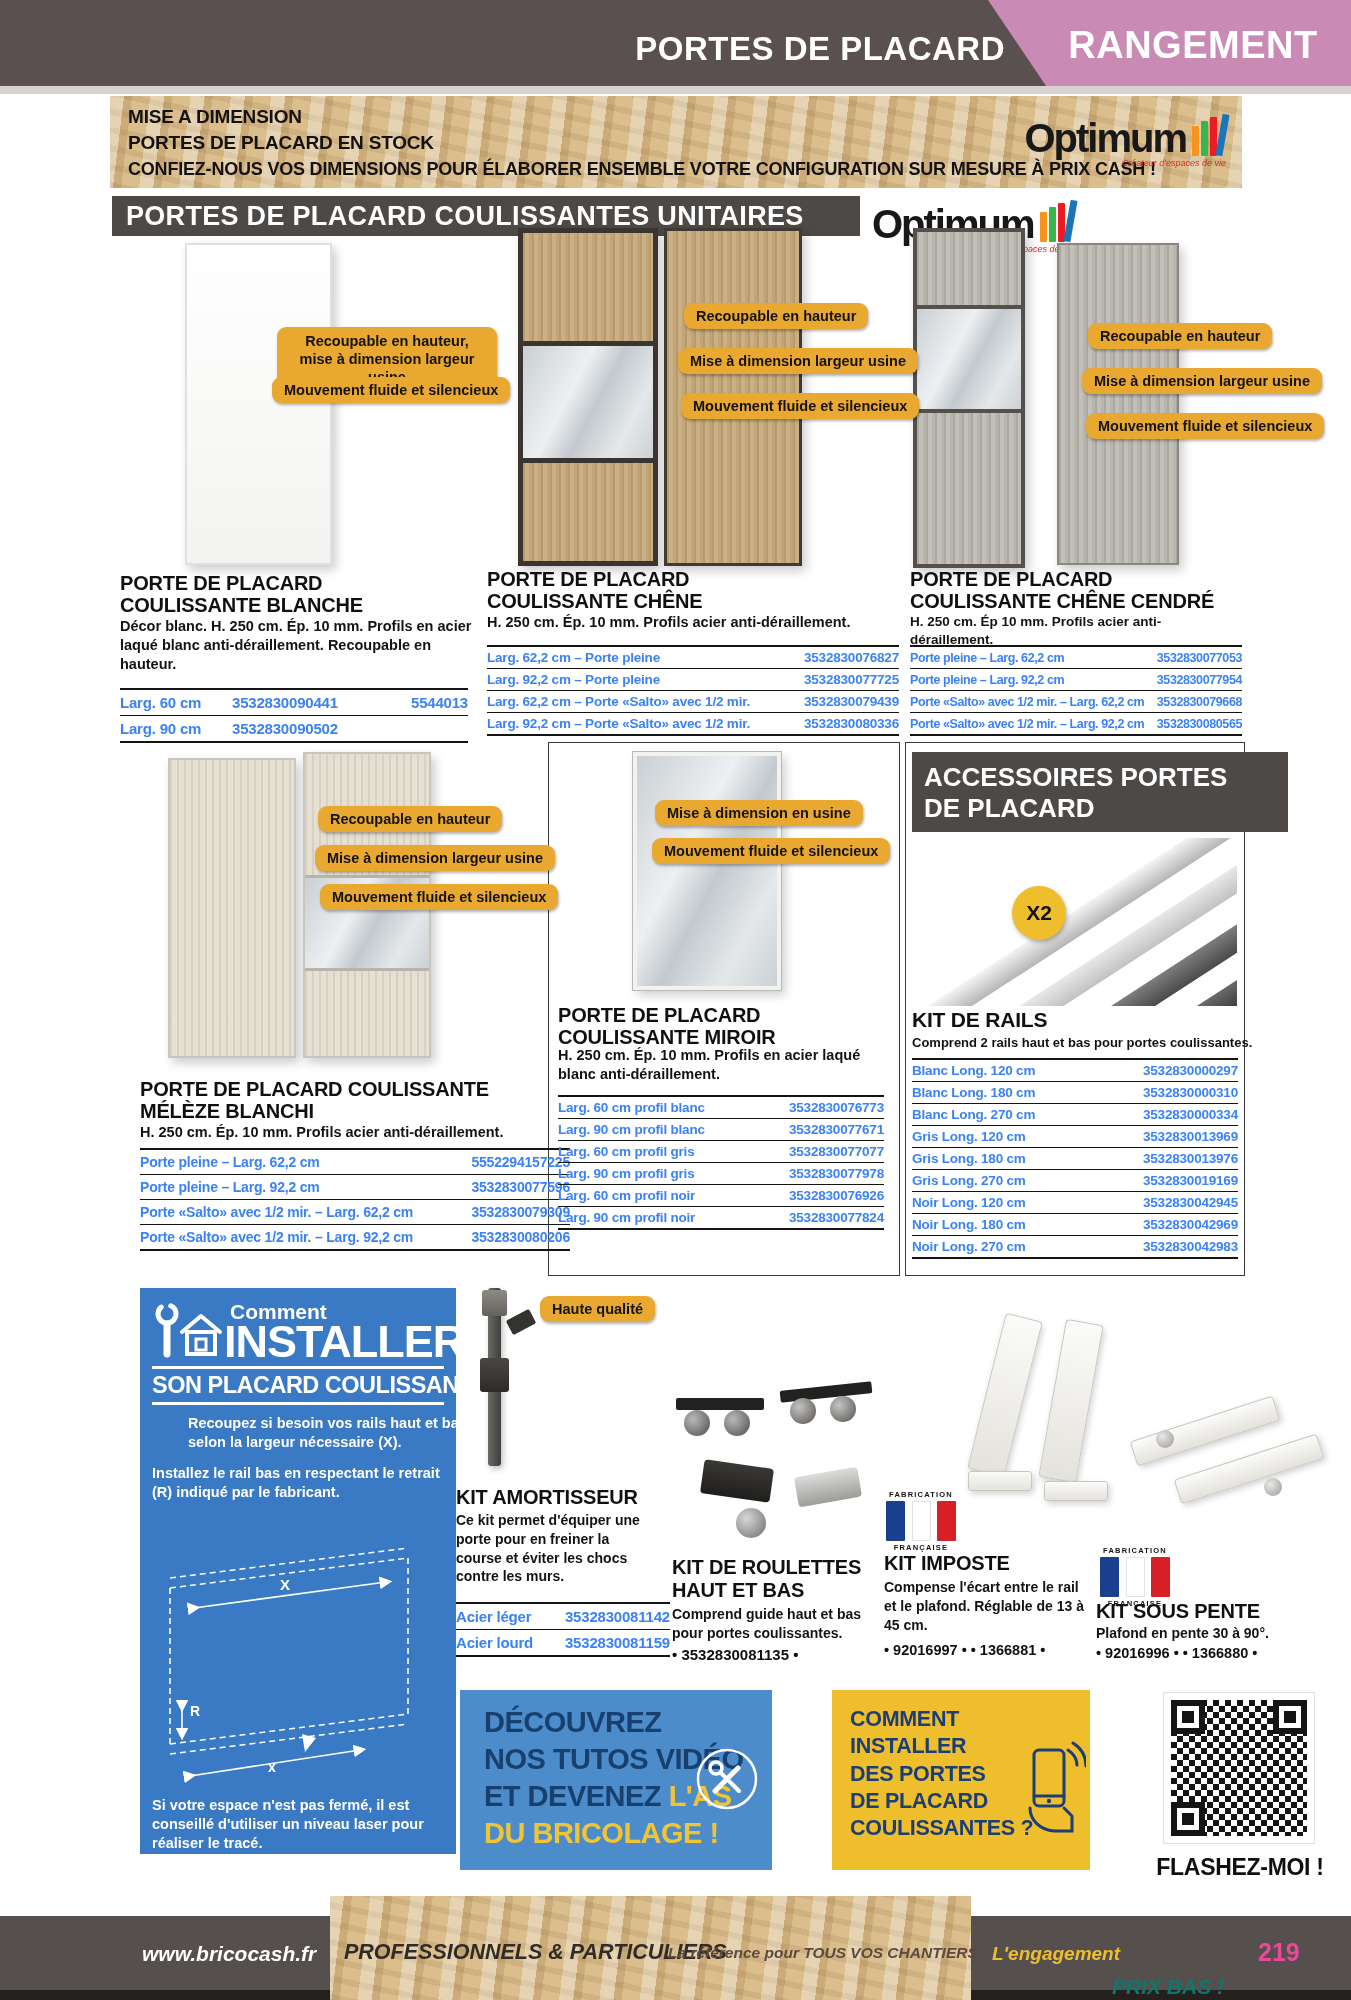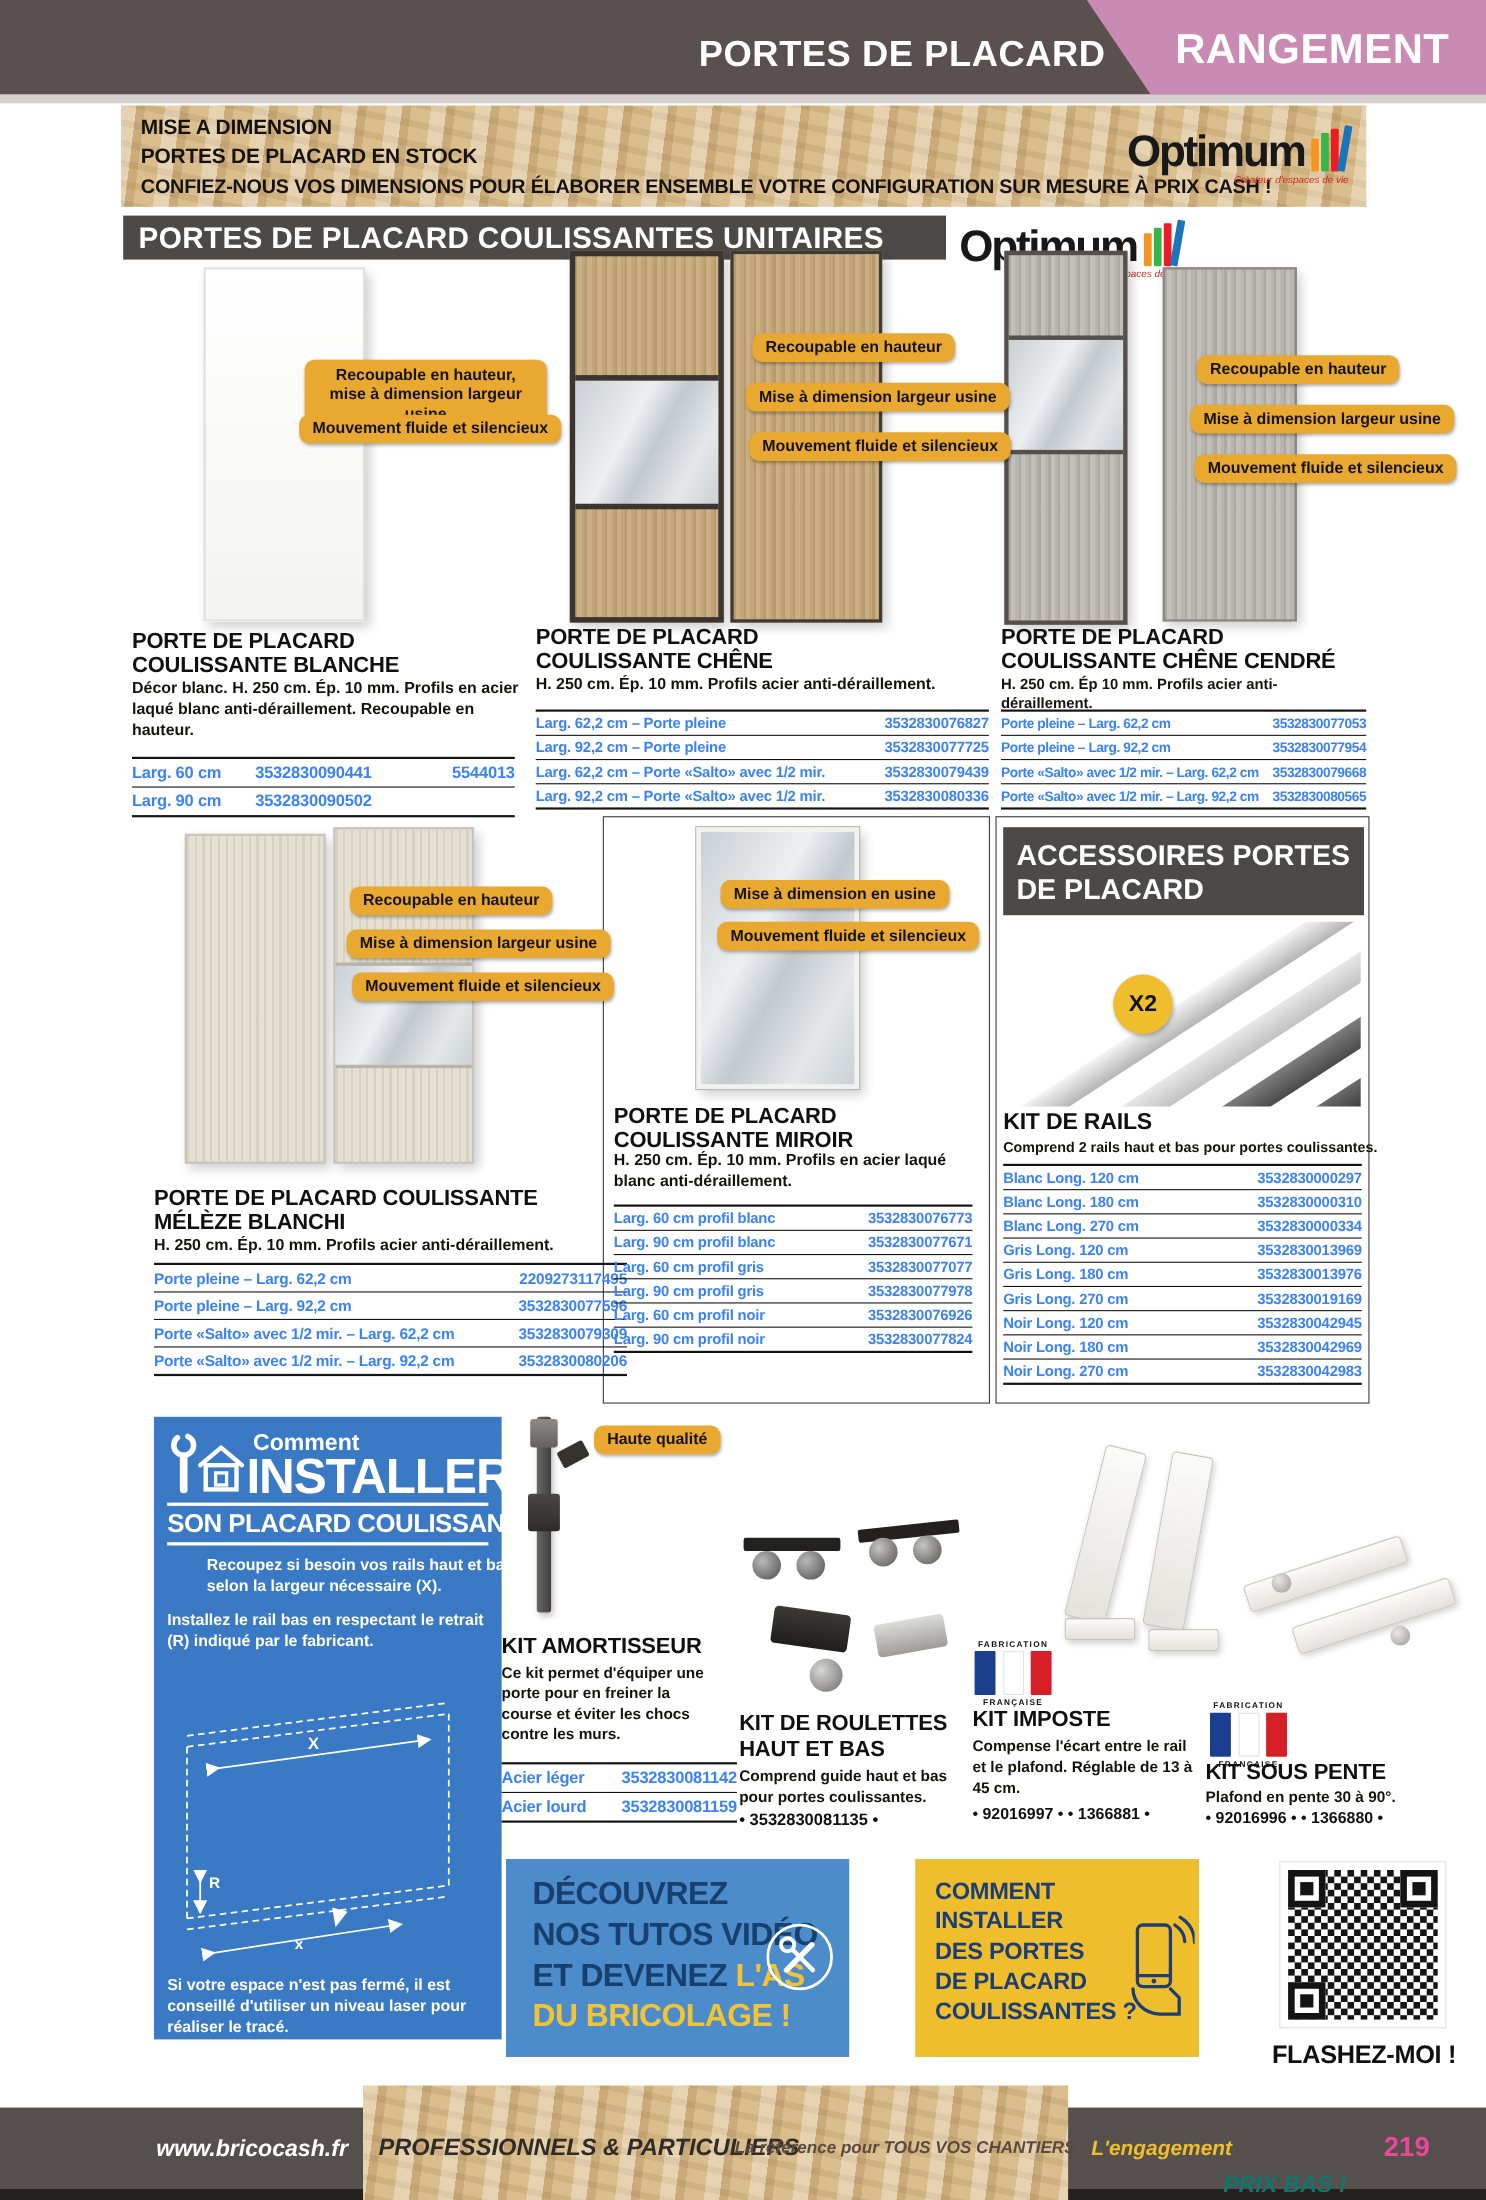--- a/index.html
+++ b/index.html
@@ -67,21 +67,21 @@
   .trow:last-child{border-bottom:none;}
   .tcr{margin-left:auto;}
   .t3col .tc0{width:112px;} .t3col .tc1{width:150px;}
   .fs135 .trow{font-size:13.5px;padding:3px 0;}
   .fs125 .trow{font-size:12.5px;padding:3.5px 0;letter-spacing:-.4px;}
   .fs15 .trow{font-size:15px;align-items:flex-end;}
 
   .panel-border{position:absolute;border:1.5px solid #3a3a3a;box-sizing:border-box;}
 
   
-  .acc-header{position:absolute;left:912px;top:752px;width:328px;height:80px;background:#4c4947;color:#fff;
+  .acc-header{position:absolute;left:912px;top:752px;width:376px;height:80px;background:#4c4947;color:#fff;
               font-size:26px;font-weight:800;line-height:1.2;padding:10px 12px;box-sizing:border-box;}
   .rails{position:absolute;left:915px;top:838px;width:322px;height:168px;overflow:hidden;background:#fff;}
   .rail{position:absolute;height:24px;border-radius:2px;}
   .x2-badge{position:absolute;left:1012px;top:886px;width:54px;height:54px;border-radius:50%;background:#efbe2c;
             color:#111;font-size:21px;font-weight:800;display:flex;align-items:center;justify-content:center;
             box-shadow:1px 2px 4px rgba(0,0,0,.3);z-index:6;}
 
   
   .install{position:absolute;left:140px;top:1288px;width:316px;height:566px;background:#3a79c4;color:#fff;}
   .in-kicker{position:absolute;left:90px;top:12px;font-size:21px;font-weight:800;}
@@ -274,21 +274,21 @@
   <div class="badge" style="left:320px;top:884px;">Mouvement fluide et silencieux</div>
 
   <div class="ptitle" style="left:140px;top:1078px;">
     <div>PORTE DE PLACARD COULISSANTE</div>
     <div>MÉLÈZE BLANCHI</div>
   </div>
   <div class="pdesc" style="left:140px;top:1123px;width:430px;">H. 250 cm. Ép. 10 mm. Profils acier anti-déraillement.</div>
   <div class="ptable" style="left:140px;top:1148px;width:430px;">
     <div class="trow">
         <span>Porte pleine – Larg. 62,2 cm</span>
-        <span class="tcr">2209273117495</span>
+        <span class="tcr">5552294157225</span>
       </div>
     <div class="trow">
         <span>Porte pleine – Larg. 92,2 cm</span>
         <span class="tcr">3532830077596</span>
       </div>
     <div class="trow">
         <span>Porte «Salto» avec 1/2 mir. – Larg. 62,2 cm</span>
         <span class="tcr">3532830079309</span>
       </div>
     <div class="trow">

